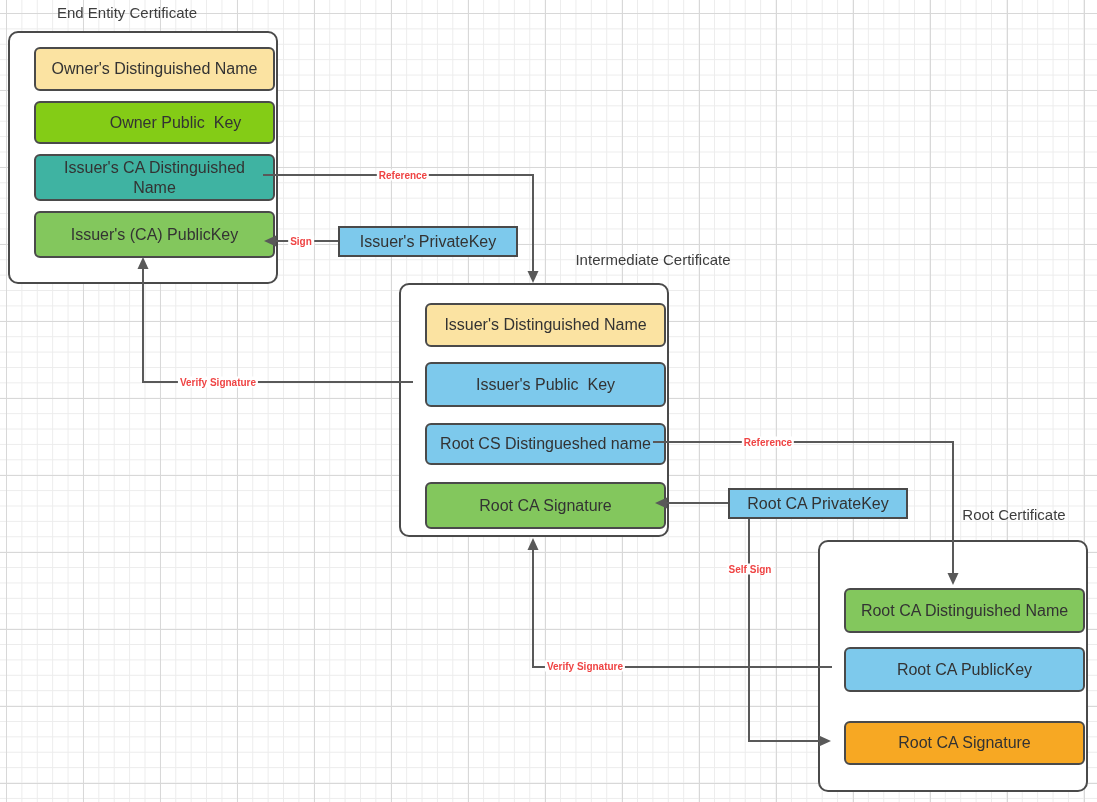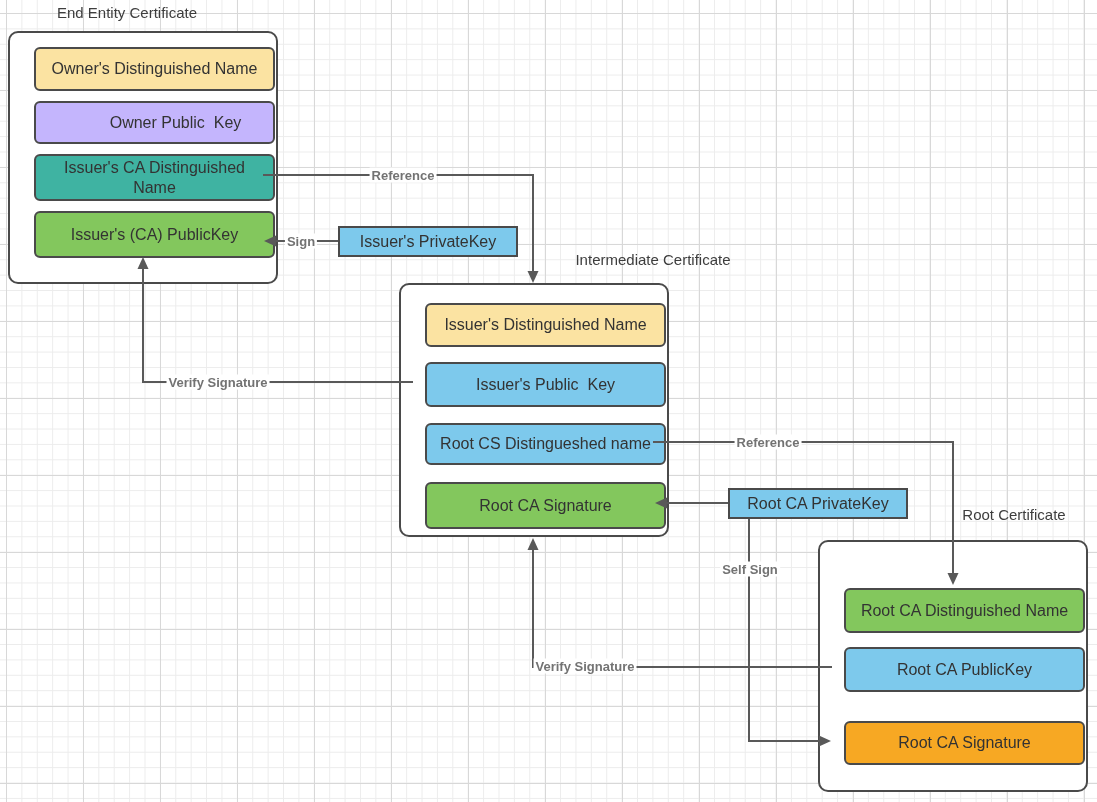--- a/index.html
+++ b/index.html
@@ -80,23 +80,23 @@
   #t-root  { left: 894px; top: 506px; }
   #wires {
     position: absolute;
     left: 0; top: 0;
     z-index: 2;
     pointer-events: none;
   }
   .edge-label {
     position: absolute;
     transform: translate(-50%, -50%);
-    font-size: 13px;
+    font-size: 10px;
     font-weight: bold;
-    color: #737373;
+    color: #ef4444;
     background: #ffffff;
     padding: 0 2px;
     white-space: pre;
     z-index: 3;
   }
   #l-ref-top    { left: 403px; top: 175px; }
   #l-sign       { left: 301px; top: 241px; }
   #l-verify-l   { left: 218px; top: 382px; }
   #l-ref-bot    { left: 768px; top: 442px; }
   #l-self-sign  { left: 750px; top: 569px; }
@@ -106,21 +106,21 @@
 <body>
 
 <div id="canvas">
 
   <div class="title" id="t-end">End Entity Certificate</div>
   <div class="title" id="t-inter">Intermediate Certificate</div>
   <div class="title" id="t-root">Root Certificate</div>
 
   <div class="container" id="c-end">
     <div class="field" style="top: 14px; height: 44px; background-color: rgb(251, 227, 162);">Owner's Distinguished Name</div>
-    <div class="field" style="top: 68px; height: 43px; background-color: #c4b5fd; padding-left: 48px;">Owner Public  Key</div>
+    <div class="field" style="top: 68px; height: 43px; background-color: #84cc16; padding-left: 48px;">Owner Public  Key</div>
     <div class="field wrap" style="top: 121px; height: 47px; background-color: rgb(63, 179, 162);">Issuer's CA Distinguished Name</div>
     <div class="field" style="top: 178px; height: 47px; background-color: rgb(131, 199, 93);">Issuer's (CA) PublicKey</div>
   </div>
 
   <div class="container" id="c-inter">
     <div class="field" style="top: 18px; height: 44px; background-color: rgb(251, 227, 162);">Issuer's Distinguished Name</div>
     <div class="field" style="top: 77px; height: 45px; background-color: rgb(125, 201, 236);">Issuer's Public  Key</div>
     <div class="field" style="top: 138px; height: 42px; background-color: rgb(125, 201, 236);">Root CS Distingueshed name</div>
     <div class="field" style="top: 197px; height: 47px; background-color: rgb(131, 199, 93);">Root CA Signature</div>
   </div>

